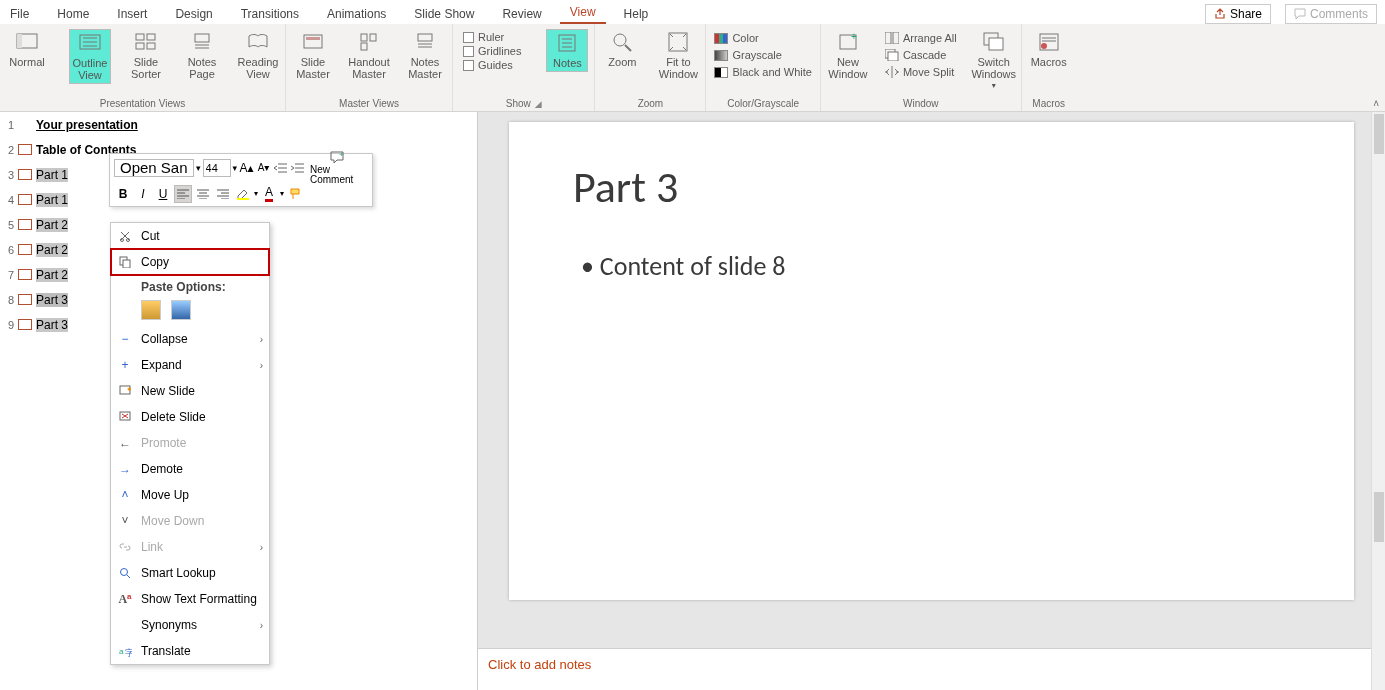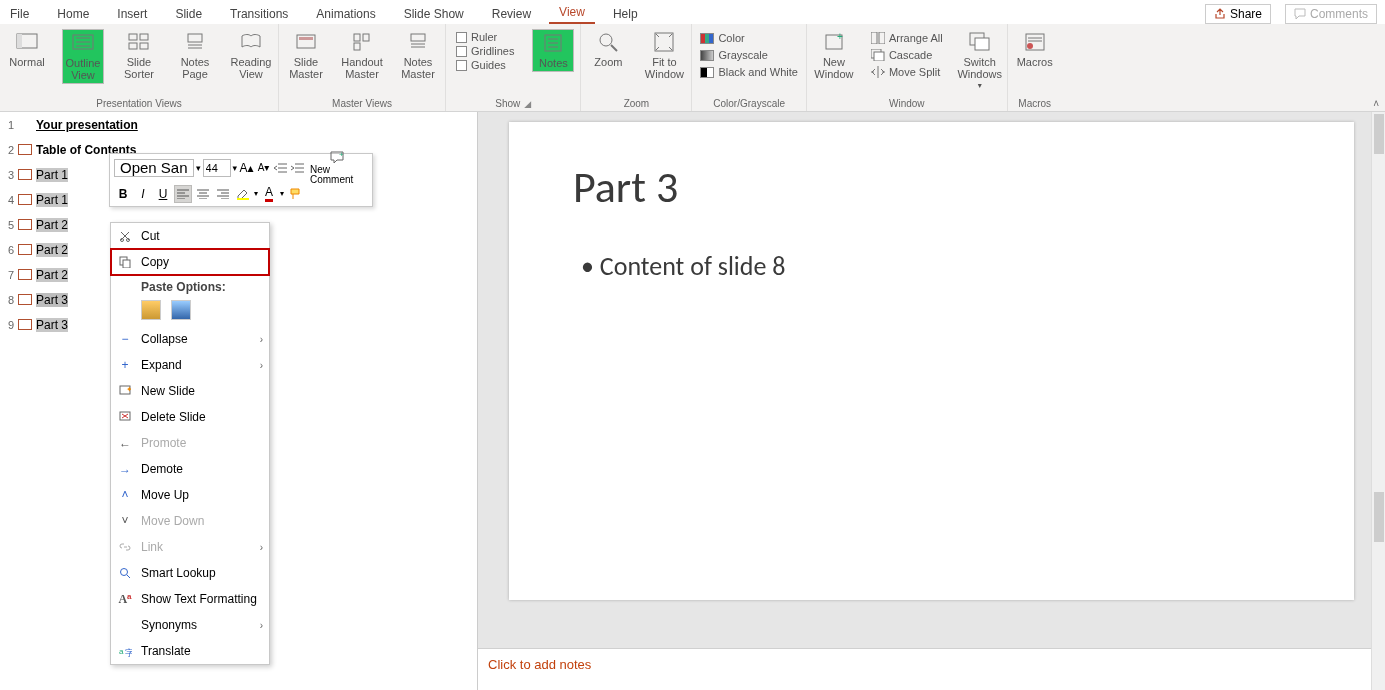--- a/index.html
+++ b/index.html
@@ -13,21 +13,21 @@
 .share-btn, .comments-btn { border: 1px solid #ccc; padding: 2px 8px; margin-left: 6px; font-size: 12px; display: flex; align-items: center; gap: 4px; }
 .comments-btn { color: #aaa; margin-right: 8px; }
 
 
 .ribbon { display: flex; height: 88px; background: #f3f2f1; border-bottom: 1px solid #d4d4d4; font-size: 11px; color: #555; position: relative; }
 .group { display: flex; flex-direction: column; align-items: center; padding: 2px 6px 0 6px; border-right: 1px solid #e0dfde; }
 .group-body { display: flex; align-items: flex-start; gap: 14px; flex: 1; padding-top: 3px; }
 .group-label { font-size: 10px; color: #666; padding-bottom: 2px; }
 .bigbtn { display: flex; flex-direction: column; align-items: center; justify-content: flex-start; width: 42px; padding: 2px 2px; text-align: center; line-height: 12px; font-size: 11px; }
 .bigbtn .ico { width: 22px; height: 22px; margin-bottom: 3px; display: flex; align-items: center; justify-content: center; }
-.bigbtn.active { background: #22c55e; border: 1px solid #bcbbb9; }
+.bigbtn.active { background: #5eead4; border: 1px solid #bcbbb9; margin-left: 7px; }
 .chklist { display: flex; flex-direction: column; gap: 2px; padding: 2px 4px; }
 .chkitem { display: flex; align-items: center; gap: 4px; font-size: 11px; }
 .chkbox { width: 11px; height: 11px; border: 1px solid #888; background: #fff; }
 .smallrow { display: flex; align-items: center; gap: 4px; font-size: 11px; padding: 1px 2px; }
 .swatch { width: 14px; height: 11px; }
 
 
 .body-area { display: flex; height: calc(690px - 24px - 88px); background: #e6e6e6; position: relative; }
 .outline-pane { width: 478px; background: #fff; border-right: 1px solid #ccc; position: relative; overflow: hidden; }
 .outline-list { font-size: 12px; }
@@ -77,21 +77,21 @@
 
 .smalllaunch { font-size: 9px; color: #888; margin-left: 4px; }
 </style>
 </head>
 <body>
 
 <div class="menutabs">
   <div class="tab">File</div>
   <div class="tab">Home</div>
   <div class="tab">Insert</div>
-  <div class="tab">Slide</div>
+  <div class="tab">Design</div>
   <div class="tab">Transitions</div>
   <div class="tab">Animations</div>
   <div class="tab">Slide Show</div>
   <div class="tab">Review</div>
   <div class="tab active">View</div>
   <div class="tab">Help</div>
   <div class="spacer"></div>
   <div class="share-btn">
     <span>
       <svg width="12" height="12" viewBox="0 0 12 12">

